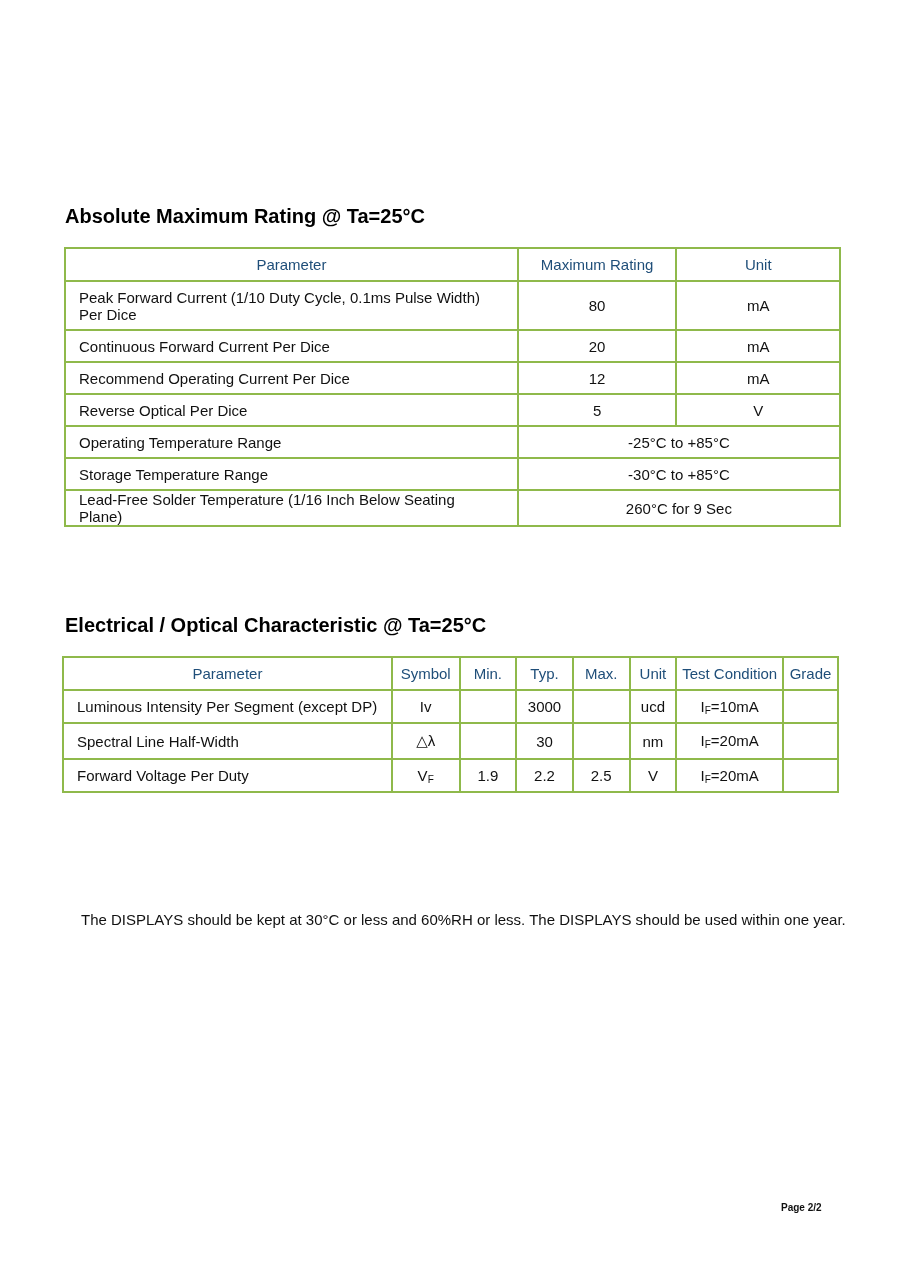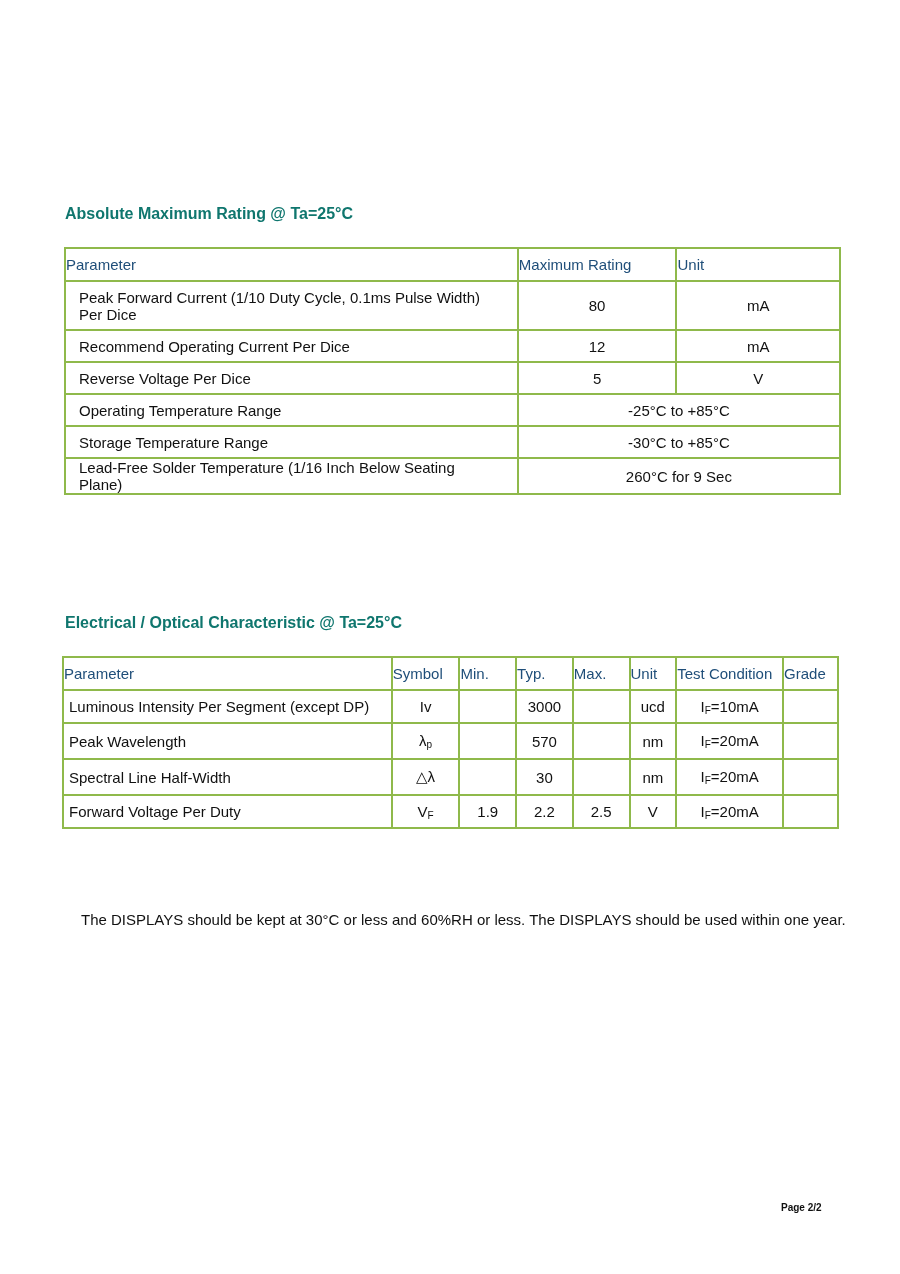--- a/index.html
+++ b/index.html
@@ -1,30 +1,30 @@
 <!DOCTYPE html>
 <html><head>
 <meta charset="utf-8">
 <style>
   html, body { margin: 0; padding: 0; background: #ffffff; }
   body { width: 900px; height: 1274px; position: relative; font-family: "Liberation Sans", sans-serif; color: #111; }
-  .section-title { position: absolute; left: 65px; font-size: 16px; font-weight: bold; color: #0f766e; margin: 0; }
+  .section-title { position: absolute; left: 65px; font-size: 20px; font-weight: bold; color: #000000; margin: 0; }
   table { position: absolute; border-collapse: collapse; font-size: 15px; }
   td, th { border: 2px solid #8fb94b; padding: 0; font-weight: normal; }
-  th { color: #1f4e79; text-align: left; margin-left: 16px; }
+  th { color: #1f4e79; text-align: center; margin-left: 16px; }
   .amr { left: 64px; top: 247px; width: 777px; }
   .amr th { height: 31px; }
   .amr td { height: 30px; }
   .amr td.param { text-align: left; padding-left: 13px; padding-right: 16px; line-height: 17px; }
   .amr td.c { text-align: center; }
   .amr tr.tall td { height: 47px; }
   .eoc { left: 62px; top: 656px; width: 777px; }
   .eoc th { height: 31px; white-space: nowrap; }
   .eoc td { height: 31px; text-align: center; }
-  .eoc td.param { text-align: left; padding-left: 5px; white-space: nowrap; }
+  .eoc td.param { text-align: left; padding-left: 13px; white-space: nowrap; }
   .eoc tr.mid td { height: 34px; }
   .eoc td.right { text-align: right; padding-right: 15px; }
   sub { font-size: 10px; vertical-align: -2px; }
   .note { position: absolute; left: 65px; top: 895px; font-size: 15px; margin: 16px; white-space: nowrap; }
   .page-num { position: absolute; left: 781px; top: 1202px; font-size: 10px; font-weight: bold; margin: 0; }
 </style>
 </head>
 <body>
 
 <h2 class="section-title" style="top:205px;">Absolute Maximum Rating @ Ta=25°C</h2>
@@ -40,26 +40,31 @@
     <th>Parameter</th>
     <th>Maximum Rating</th>
     <th>Unit</th>
   </tr>
   <tr class="tall">
     <td class="param">Peak Forward Current (1/10 Duty Cycle, 0.1ms Pulse Width) Per Dice</td>
     <td class="c">80</td>
     <td class="c">mA</td>
   </tr>
   <tr>
+    <td class="param">Continuous Forward Current Per Dice</td>
+    <td class="c">20</td>
+    <td class="c">mA</td>
+  </tr>
+  <tr>
     <td class="param">Recommend Operating Current Per Dice</td>
     <td class="c">12</td>
     <td class="c">mA</td>
   </tr>
   <tr>
-    <td class="param">Reverse Voltage Per Dice</td>
+    <td class="param">Reverse Optical Per Dice</td>
     <td class="c">5</td>
     <td class="c">V</td>
   </tr>
   <tr>
     <td class="param">Operating Temperature Range</td>
     <td class="c" colspan="2">-25°C to +85°C</td>
   </tr>
   <tr>
     <td class="param">Storage Temperature Range</td>
     <td class="c" colspan="2">-30°C to +85°C</td>
@@ -99,30 +104,20 @@
     <td class="param">Luminous Intensity Per Segment (except DP)</td>
     <td><span>Iv</span><sub></sub></td>
     <td></td>
     <td>3000</td>
     <td></td>
     <td>ucd</td>
     <td><span>I</span><sub>F</sub><span>=10mA</span></td>
     <td></td>
   </tr>
   <tr class="mid">
-    <td class="param">Peak Wavelength</td>
-    <td><span>λ</span><sub>p</sub></td>
-    <td></td>
-    <td>570</td>
-    <td></td>
-    <td>nm</td>
-    <td><span>I</span><sub>F</sub><span>=20mA</span></td>
-    <td></td>
-  </tr>
-  <tr class="mid">
     <td class="param">Spectral Line Half-Width</td>
     <td><span>△λ</span><sub></sub></td>
     <td></td>
     <td>30</td>
     <td></td>
     <td>nm</td>
     <td><span>I</span><sub>F</sub><span>=20mA</span></td>
     <td></td>
   </tr>
   <tr>

